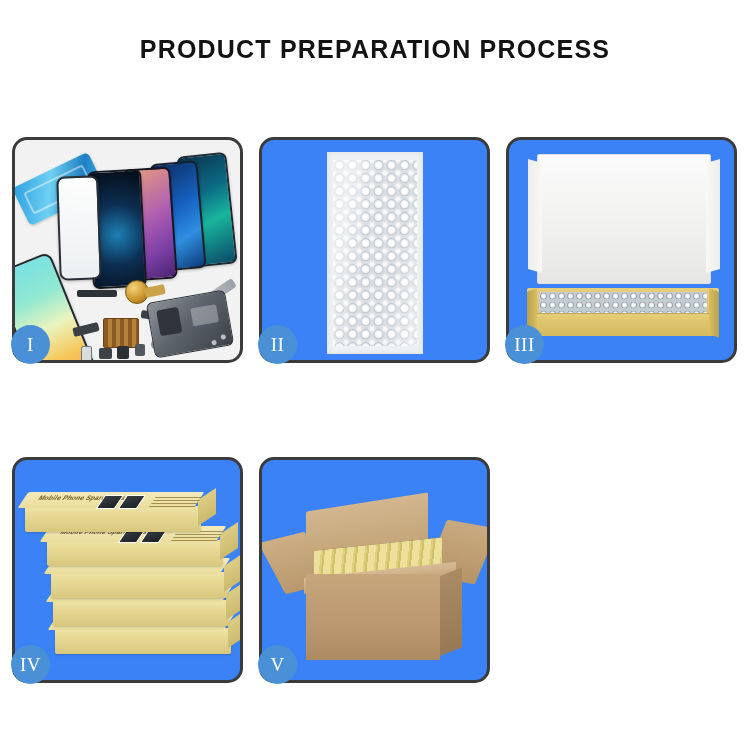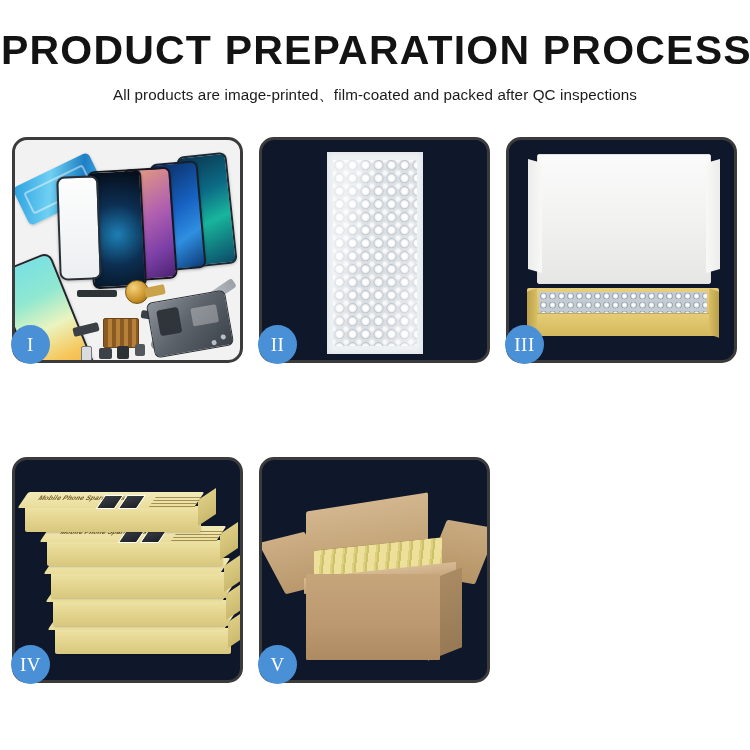--- a/index.html
+++ b/index.html
@@ -16,26 +16,26 @@
     position: relative;
   }
 
   
   .header {
     text-align: center;
     padding-top: 28px;
   }
   .page-title {
     font-family: "Liberation Sans", sans-serif;
-    font-size: 41px;
+    font-size: 25px;
     font-weight: 700;
     letter-spacing: 1.2px;
     color: #131313;
     line-height: 1.05;
-    margin: 1px;
+    margin: 8px;
     white-space: nowrap;
   }
   .page-subtitle {
     font-family: "Liberation Sans", sans-serif;
     font-size: 15.2px;
     font-weight: 400;
     color: #1b1b1b;
     margin: 13px 0 0 0;
     letter-spacing: 0.1px;
     white-space: nowrap;
@@ -51,21 +51,21 @@
     grid-template-columns: 231px 231px 231px;
     grid-template-rows: 226px 226px;
     column-gap: 16px;
     row-gap: 94px;
   }
 
   .panel {
     position: relative;
     border: 3px solid #3b3b3b;
     border-radius: 15px;
-    background: #0f172a;
+    background: #3b82f6;
     overflow: visible;
   }
   .panel.tinted { background: #f2f2f2; }
 
   .panel-clip {
     position: absolute;
     inset: 0;
     border-radius: 12px;
     overflow: hidden;
   }
@@ -402,21 +402,20 @@
     border-radius:2px;
   }
   .sb-tab1{position:absolute;left:22px;top:62px;width:16px;height:20px;background:rgba(130,104,66,0.45);transform:skewY(12deg);border-radius:1px;}
   .sb-tab2{position:absolute;left:26px;top:124px;width:14px;height:18px;background:rgba(130,104,66,0.4);transform:skewY(12deg);border-radius:1px;}
 </style>
 </head>
 <body>
 
 <div class="header">
   <h1 class="page-title">PRODUCT PREPARATION PROCESS</h1>
-  <p class="page-subtitle">All products are image-printed、film-coated and packed after QC inspections</p>
 </div>
 
 <div class="grid">
 
   <div class="panel tinted">
     <div class="panel-clip">
       <div class="scene">
         <div class="film"></div>
         <div class="phone ph-teal"></div>
         <div class="phone ph-blue"></div>

